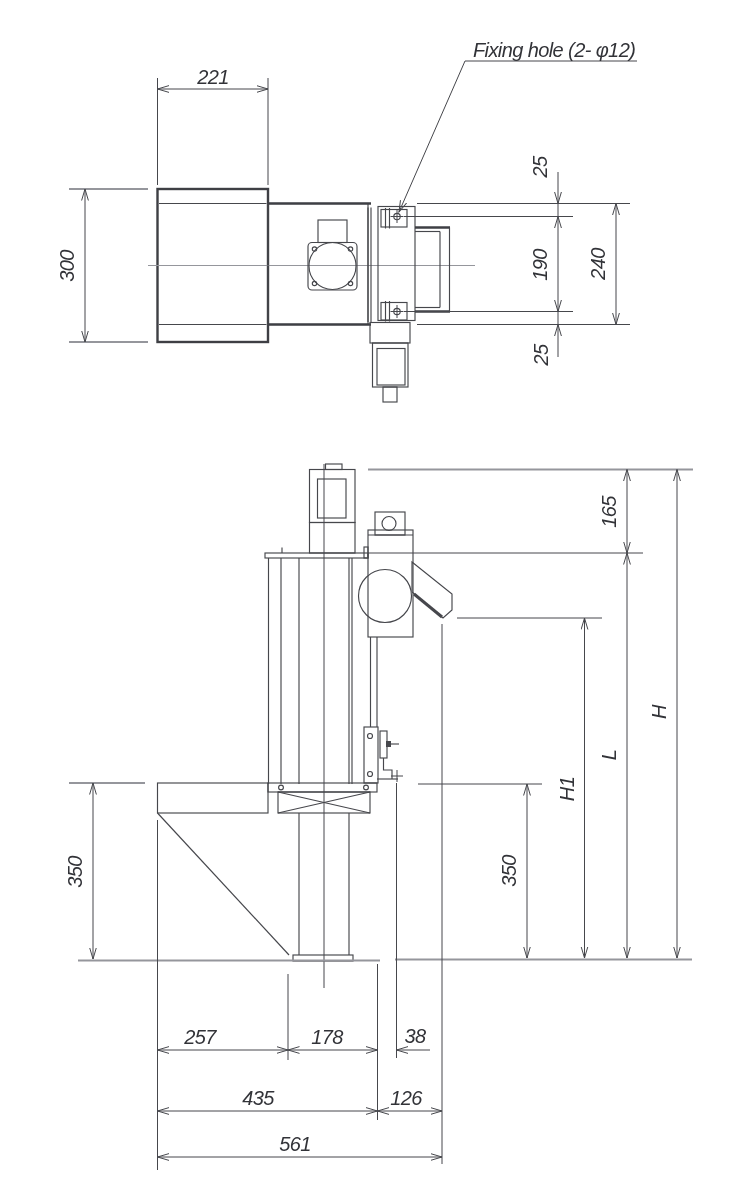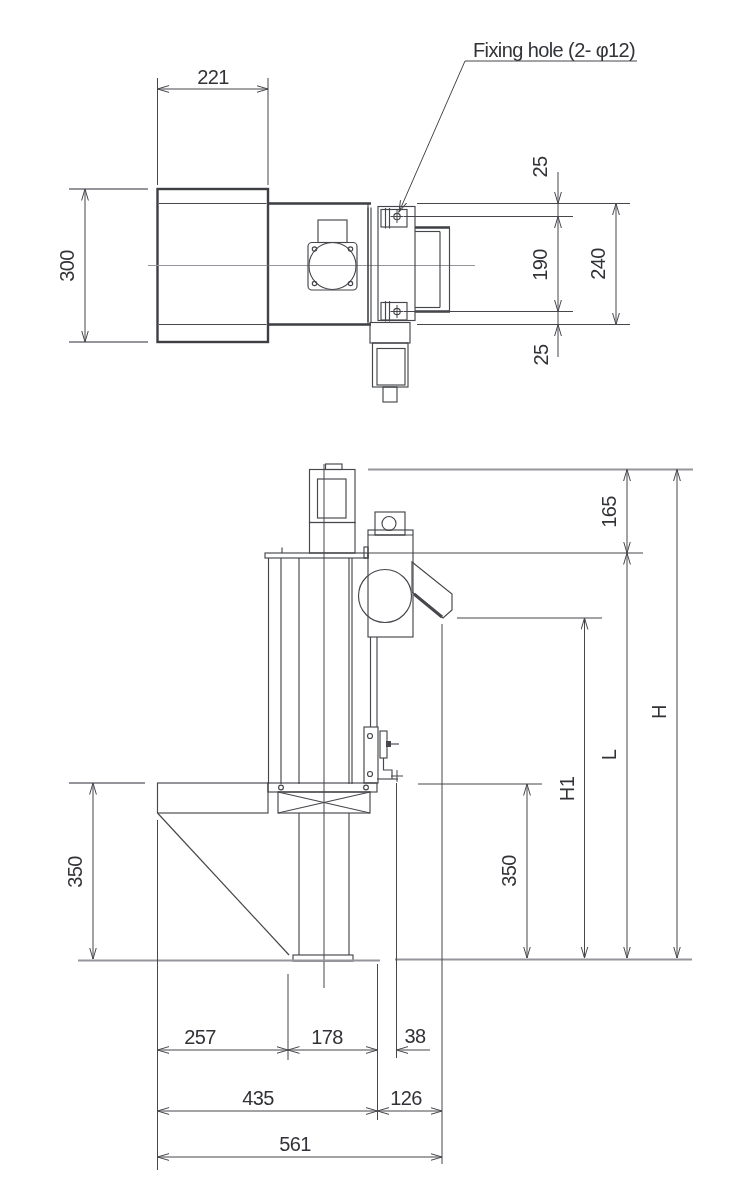--- a/index.html
+++ b/index.html
@@ -1,16 +1,16 @@
 <!DOCTYPE html>
 <html><head>
 <meta charset="utf-8">
 <style>
   html,body{margin:0;padding:0;background:#ffffff;}
-  .stage{position:relative;width:746px;height:1200px;background:#ffffff;overflow:hidden;}
+  .stage{position:relative;width:746px;height:1200px;background:#ffffff;overflow:hidden;font-style:italic;}
   svg{display:block;}
   svg text{font-family:"Liberation Sans",sans-serif;font-size:20px;fill:#323338;letter-spacing:-0.6px;}
   .o{stroke:#46474c;stroke-width:1.15;fill:none;}
   .t{stroke:#3e3f44;stroke-width:2.4;fill:none;}
   .d{stroke:#46474c;stroke-width:1;fill:none;}
   .g{stroke:#95969c;stroke-width:1.8;fill:none;}
   .c{stroke:#95969c;stroke-width:1;fill:none;}
   .hv{stroke:#46474c;stroke-width:3;fill:none;}
   .fill{fill:#46474c;stroke:none;}
 </style>

